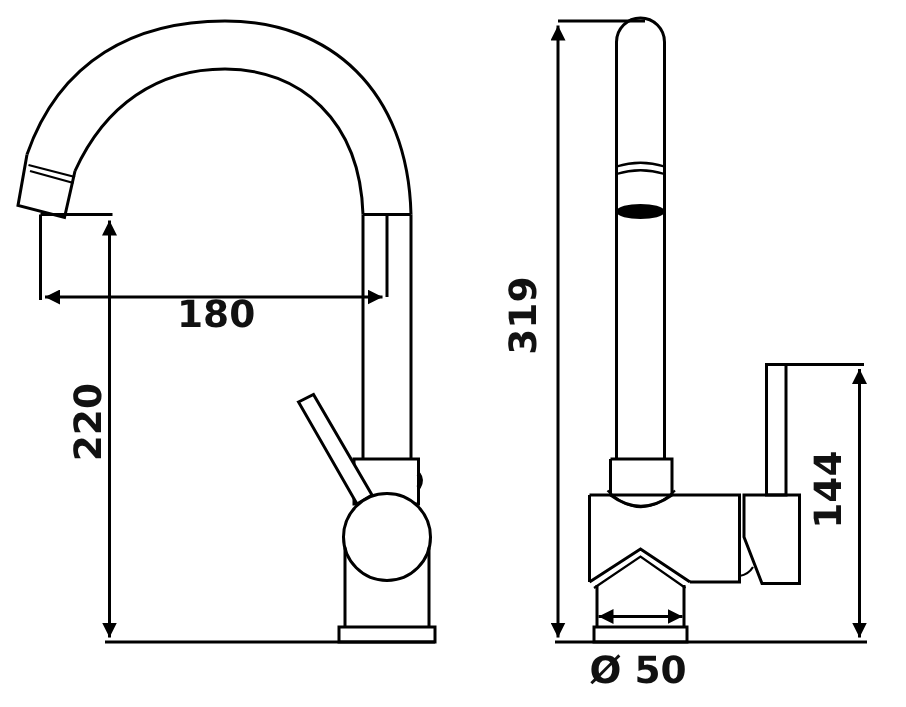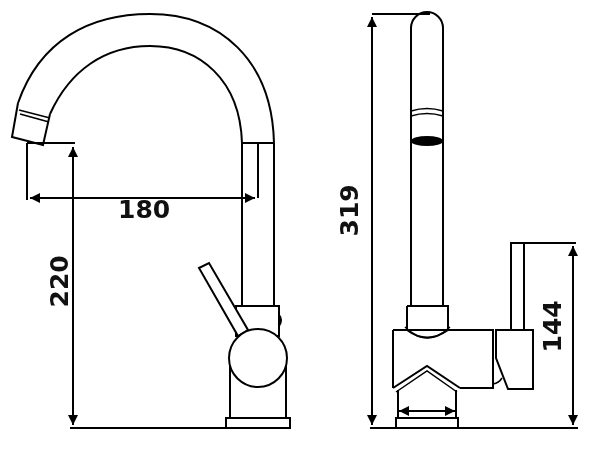--- a/index.html
+++ b/index.html
@@ -108,14 +108,15 @@
       <line x1="370" y1="428" x2="578" y2="428"></line>
 
       <line x1="399" y1="411" x2="455" y2="411" marker-start="url(#arrow)" marker-end="url(#arrow)"></line>
     </g>
   </svg>
 
   <div class="dim-label" style="left:118px; top:169px;margin-top:28px;">180</div>
   <div class="dim-label rot" style="left:37px; top:273px; width:44px; text-align:center;">220</div>
   <div class="dim-label rot" style="left:327px; top:202px; width:44px; text-align:center;">319</div>
   <div class="dim-label rot" style="left:530px; top:318px; width:44px; text-align:center;">144</div>
+  <div class="dim-label" style="left:393px; top:434px;">Ø 50</div>
 
 </div>
 
 </body></html>

